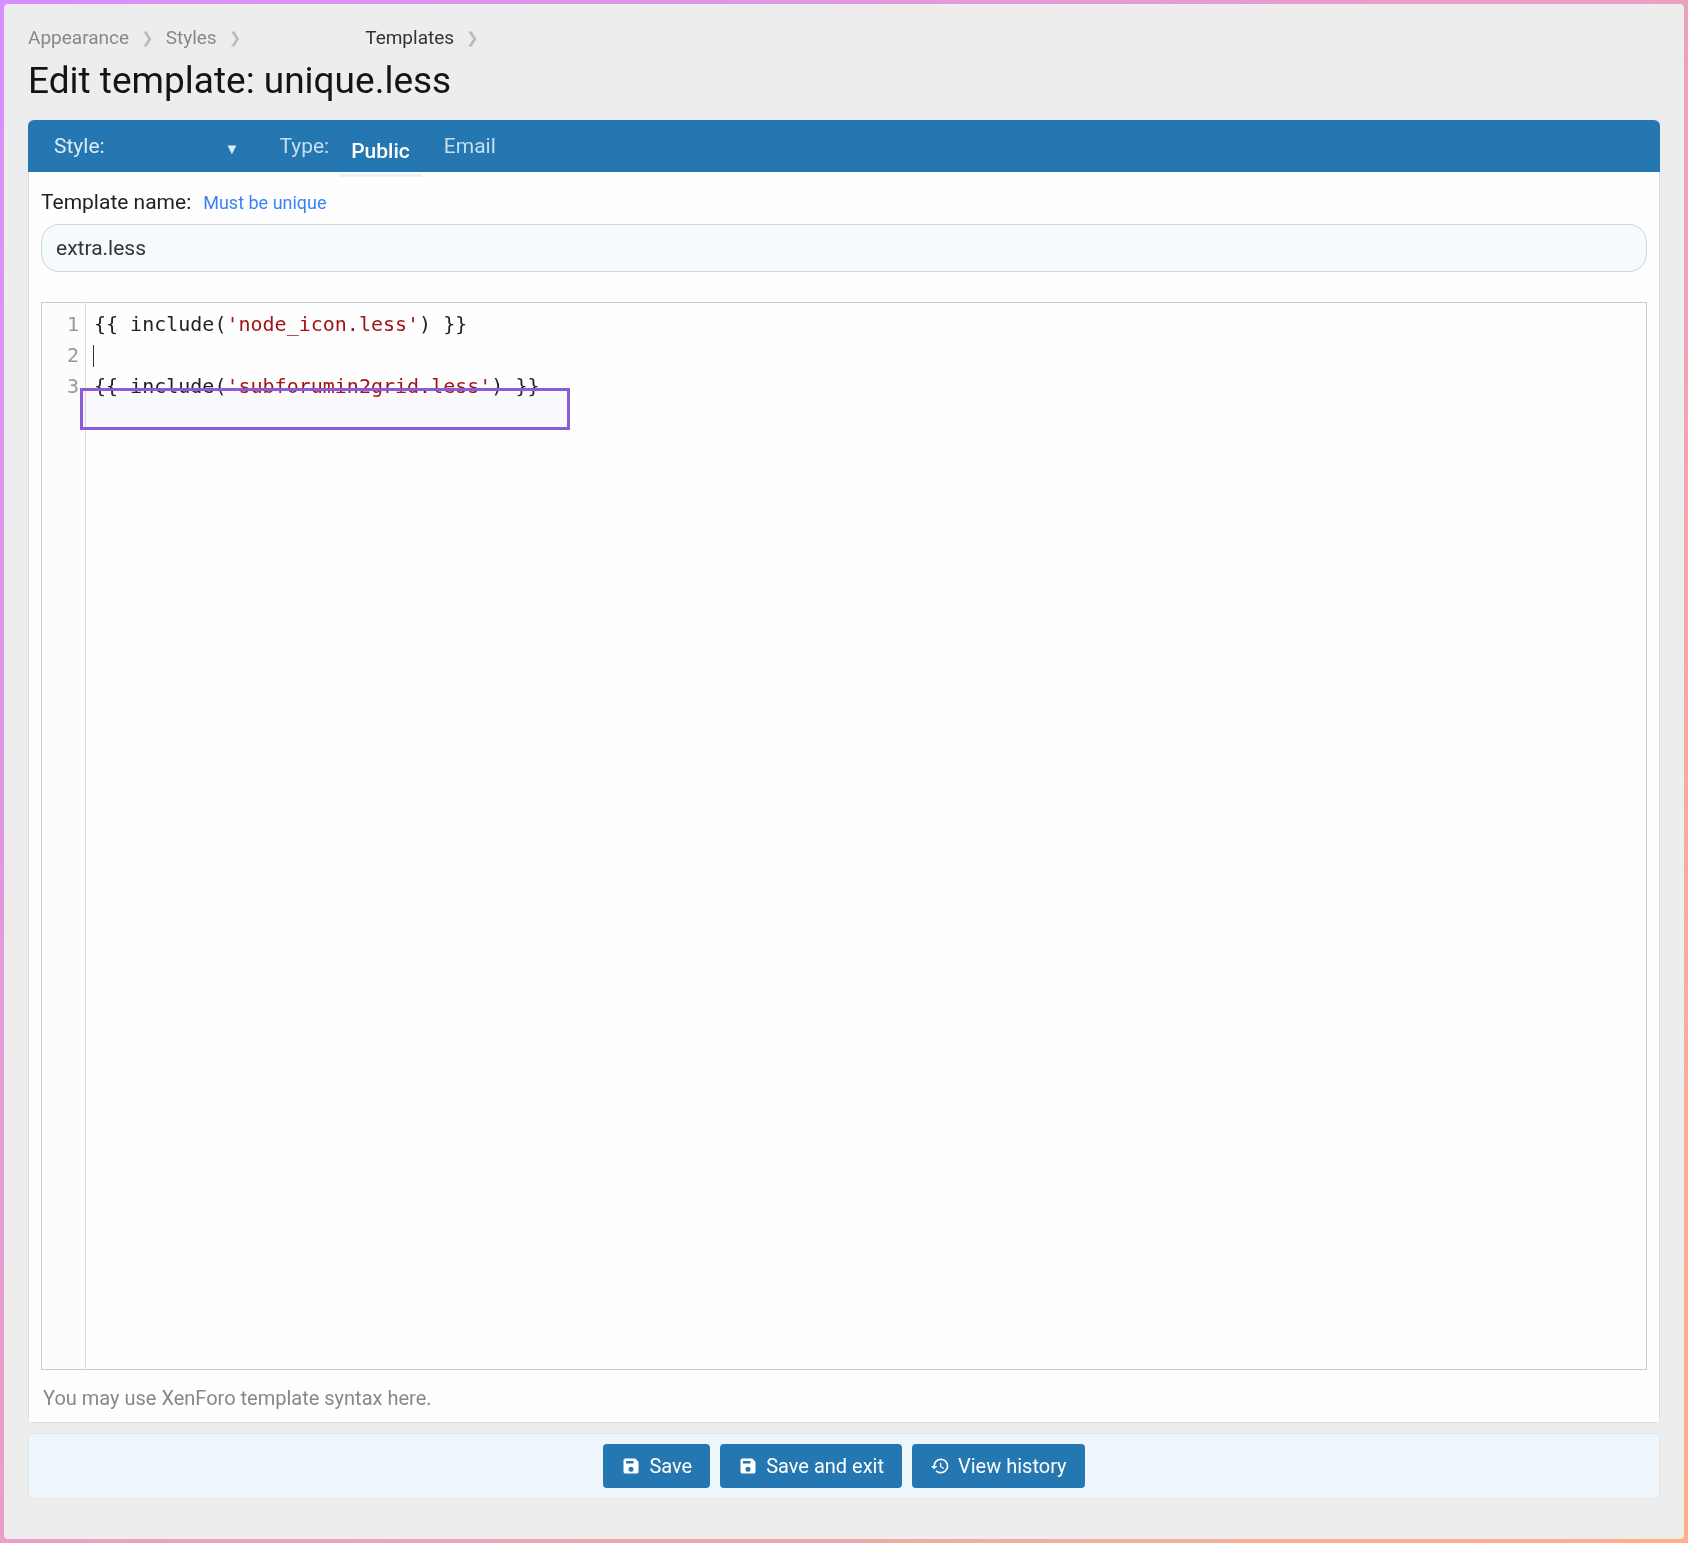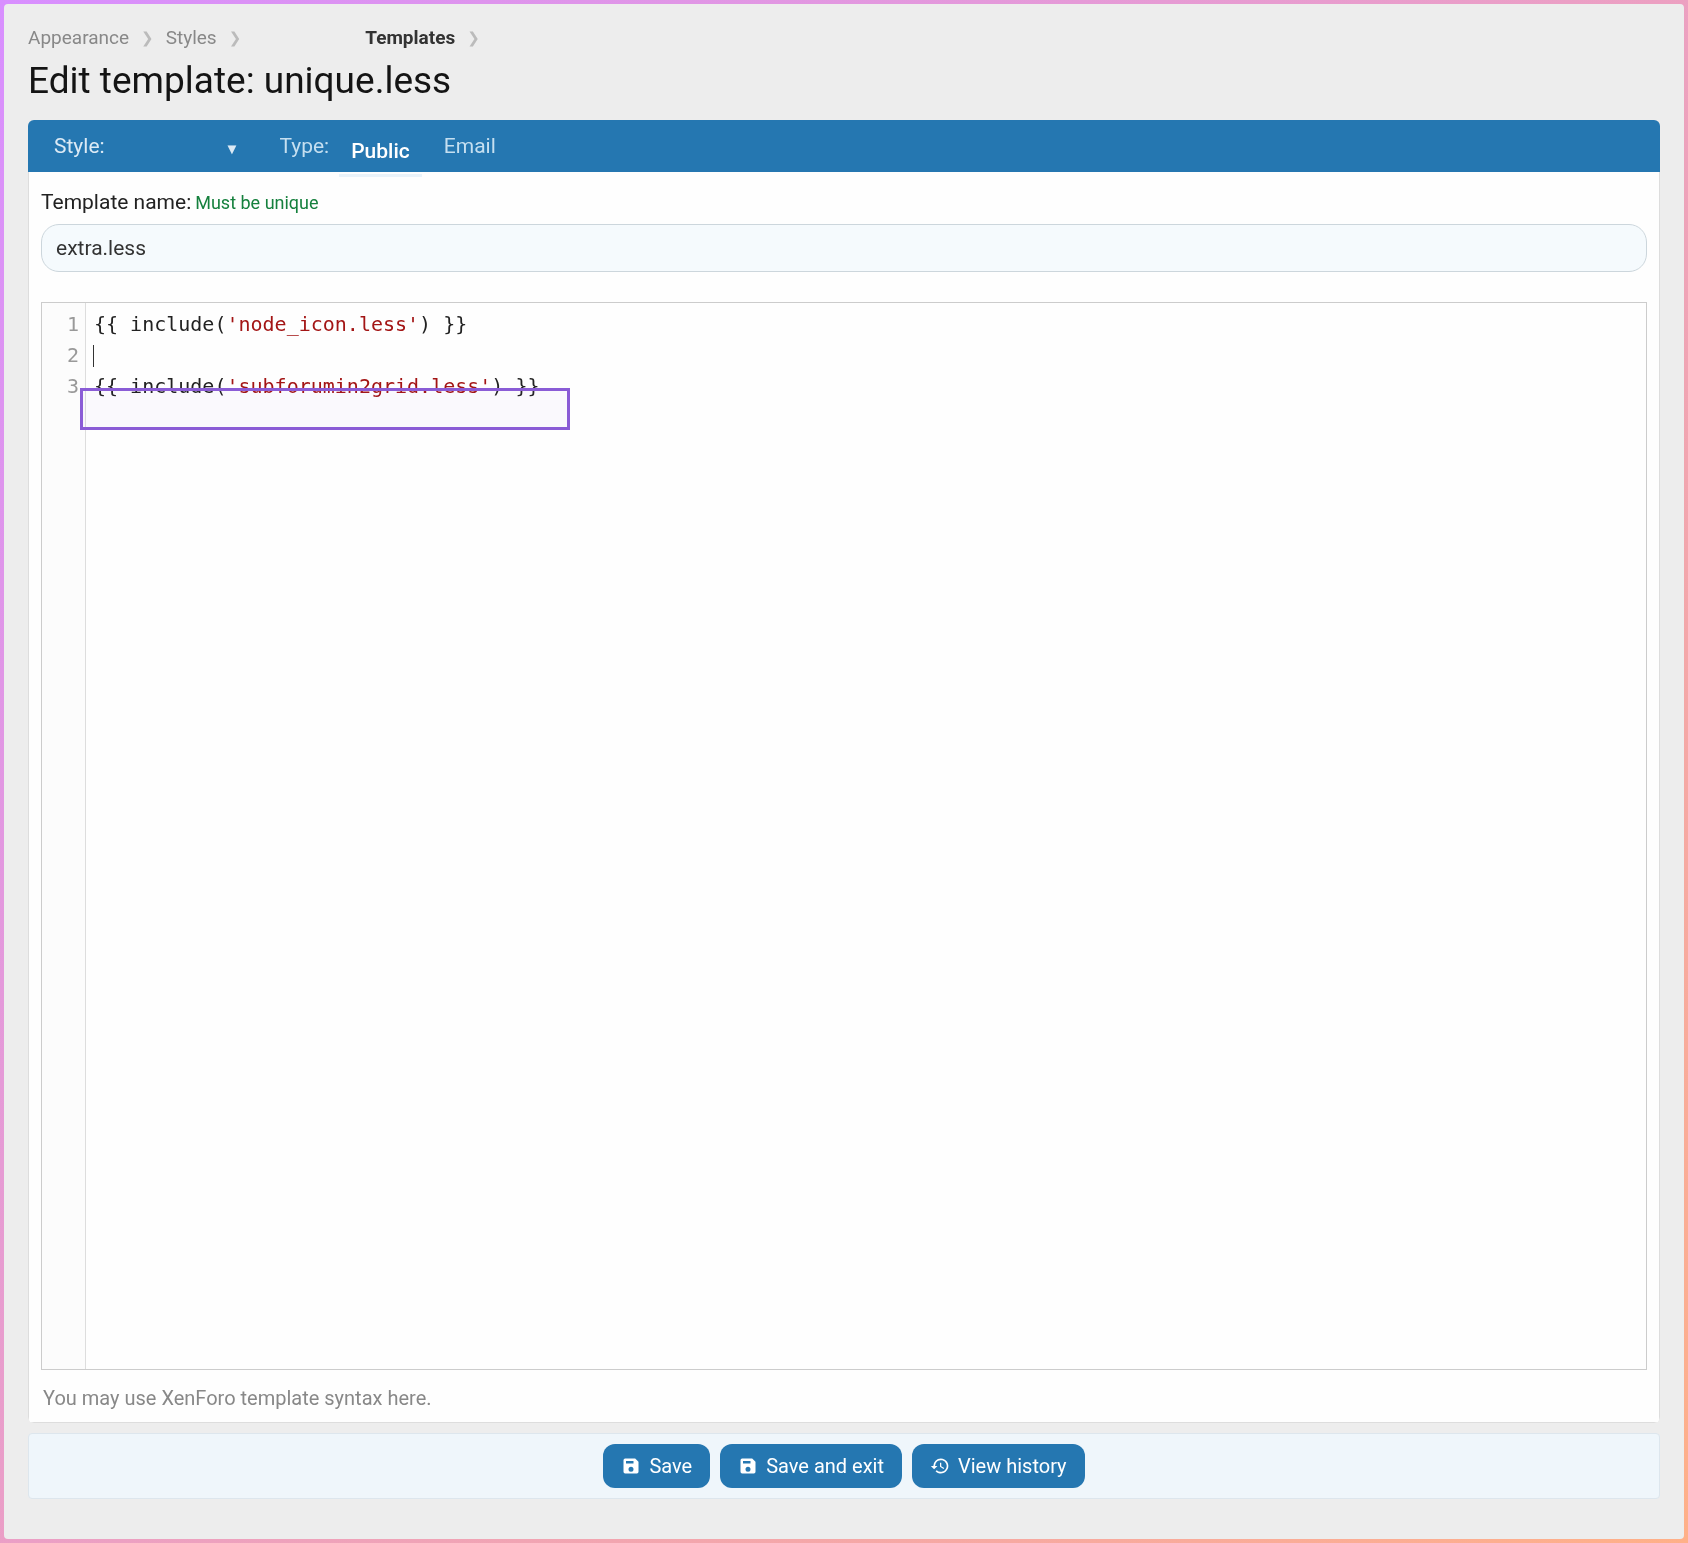--- a/index.html
+++ b/index.html
@@ -29,21 +29,21 @@
       font-size: 19px;
       color: #888;
       margin-top: 12px;
     }
     .breadcrumb a {
       color: #888;
       text-decoration: none;
     }
     .breadcrumb .current {
       color: #333;
-      font-weight: 700;
+      font-weight: 400;
     }
     .chevron {
       color: #bbb;
       font-size: 15px;
     }
     .page-title {
       font-size: 37px;
       font-weight: 400;
       color: #141414;
       padding: 0 24px 18px 24px;
@@ -96,22 +96,22 @@
     .field-row {
       padding: 4px 0 12px 0;
     }
     .field-label {
       font-size: 21px;
       color: #222;
       display: inline;
     }
     .field-hint {
       font-size: 18px;
-      color: #15803d;
-      margin-left: 0;
+      color: #3b82f6;
+      margin-left: 8px;
     }
     .text-input {
       width: 100%;
       margin-top: 10px;
       padding: 11px 14px;
       font-size: 21px;
       border: 1px solid #ccd6dc;
       border-radius: 18px;
       background: #f5fafd;
       color: #333;
@@ -182,21 +182,21 @@
       justify-content: center;
       gap: 10px;
     }
     .btn {
       display: inline-flex;
       align-items: center;
       gap: 8px;
       background: #2577b1;
       color: #fff;
       border: none;
-      border-radius: 12px;
+      border-radius: 4px;
       padding: 10px 18px;
       font-size: 20px;
       cursor: pointer;
       font-family: inherit;
     }
     .btn svg {
       width: 20px;
       height: 20px;
       fill: #fff;
     }

